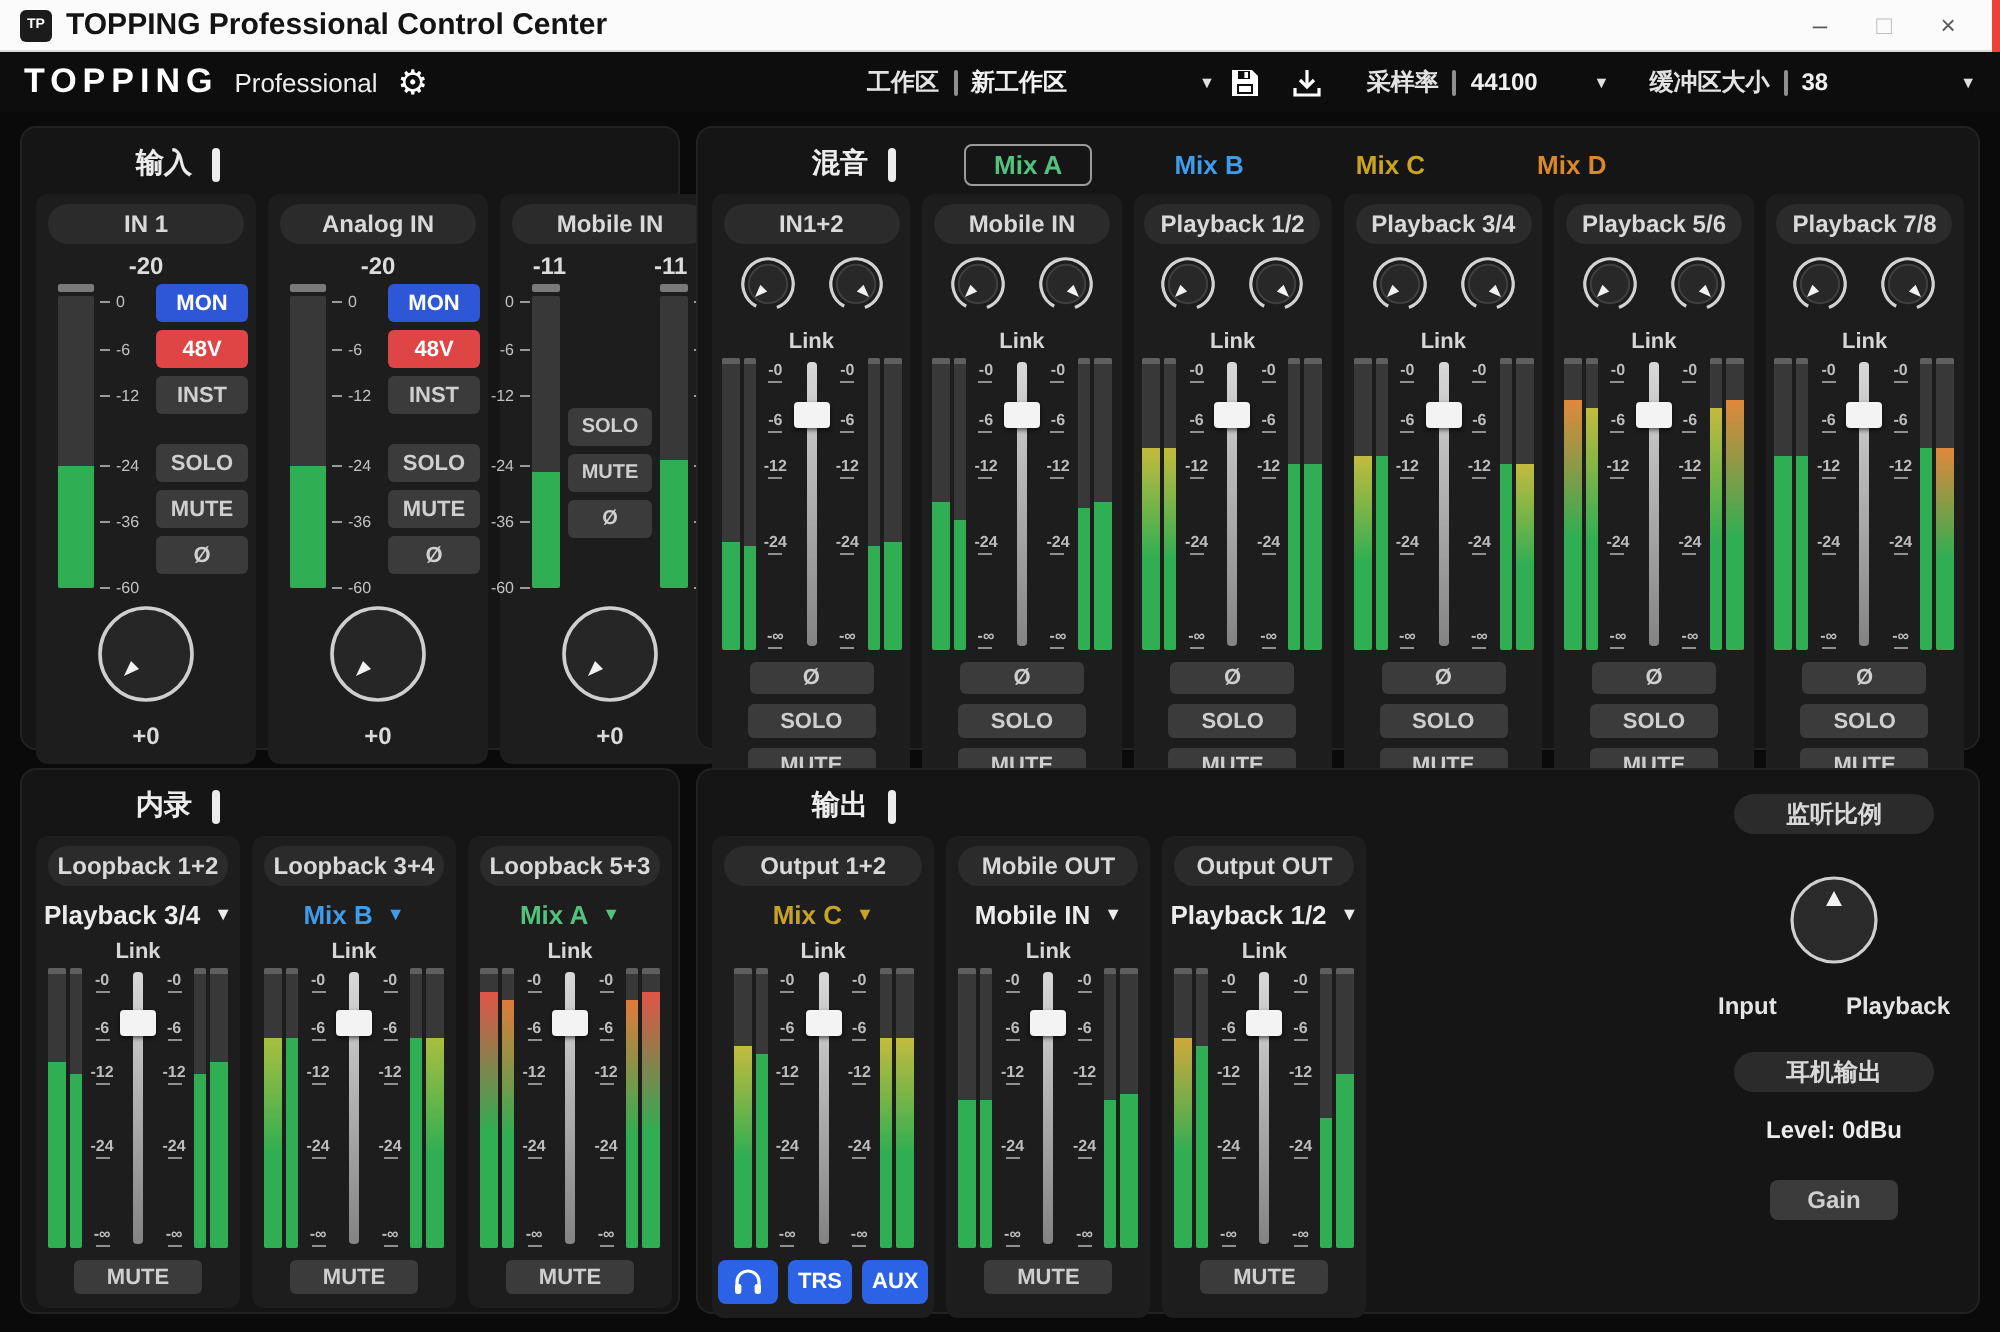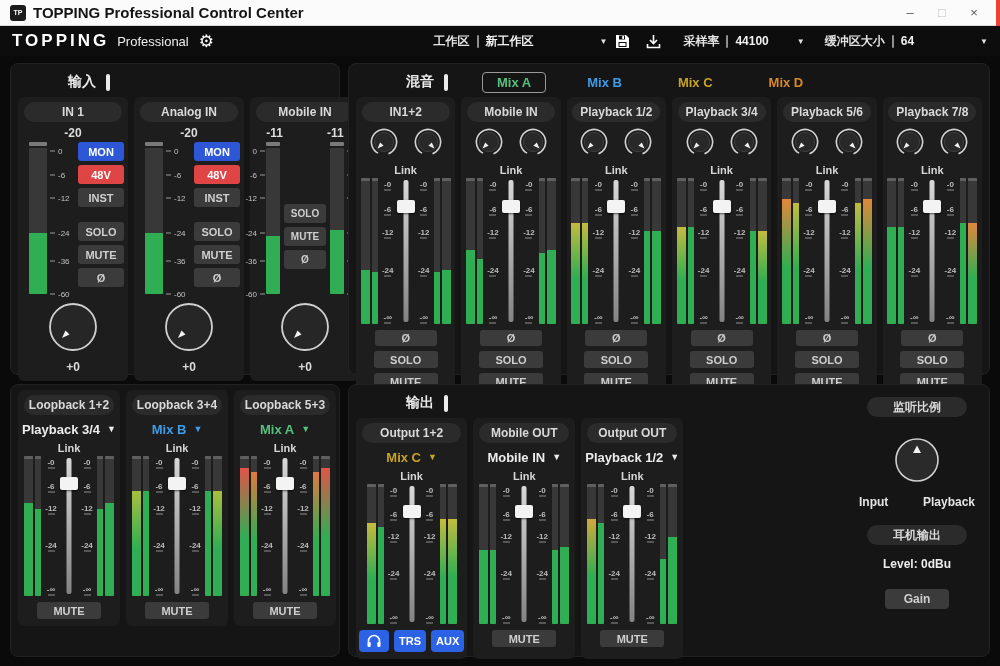--- a/index.html
+++ b/index.html
@@ -169,21 +169,21 @@
   <span class="gap14"></span>
   <span class="hlabel">采样率</span>
   <span class="vsep"></span>
   <span class="hval">44100</span>
   <span class="gap20"></span>
   <span class="caret">▼</span>
 
   <span class="gap20"></span>
   <span class="hlabel">缓冲区大小</span>
   <span class="vsep"></span>
-  <span class="hval">64</span>
+  <span class="hval">38</span>
   <span class="wsgap"></span>
   <span class="caret">▼</span>
 </div>
 
 <div class="main">
   <div class="row row1">
     <div class="panel p-input">
       <div class="sec-head">
         <span class="sec-title">输入</span>
         <span class="sec-bar"></span>
@@ -725,20 +725,24 @@
             </div>
     <div class="mbtn first">Ø</div>
     <div class="mbtn">SOLO</div>
     <div class="mbtn">MUTE</div>
   </div>
         </div>
     </div>
   </div>
   <div class="row row2">
     <div class="panel p-loop">
+      <div class="sec-head">
+        <span class="sec-title">内录</span>
+        <span class="sec-bar"></span>
+      </div>
       <div class="strips" id="loopback-strips">
           <div class="strip bus-strip">
       <div class="chip">Loopback 1+2</div>
       <div class="src-row">
         <span class="src-label" style="color:#ececec">Playback 3/4</span>
         <span class="src-caret" style="color:#ececec">▼</span>
       </div>
       <div class="link">Link</div>
       <div class="mz bush">
               <div class="bar ob">

